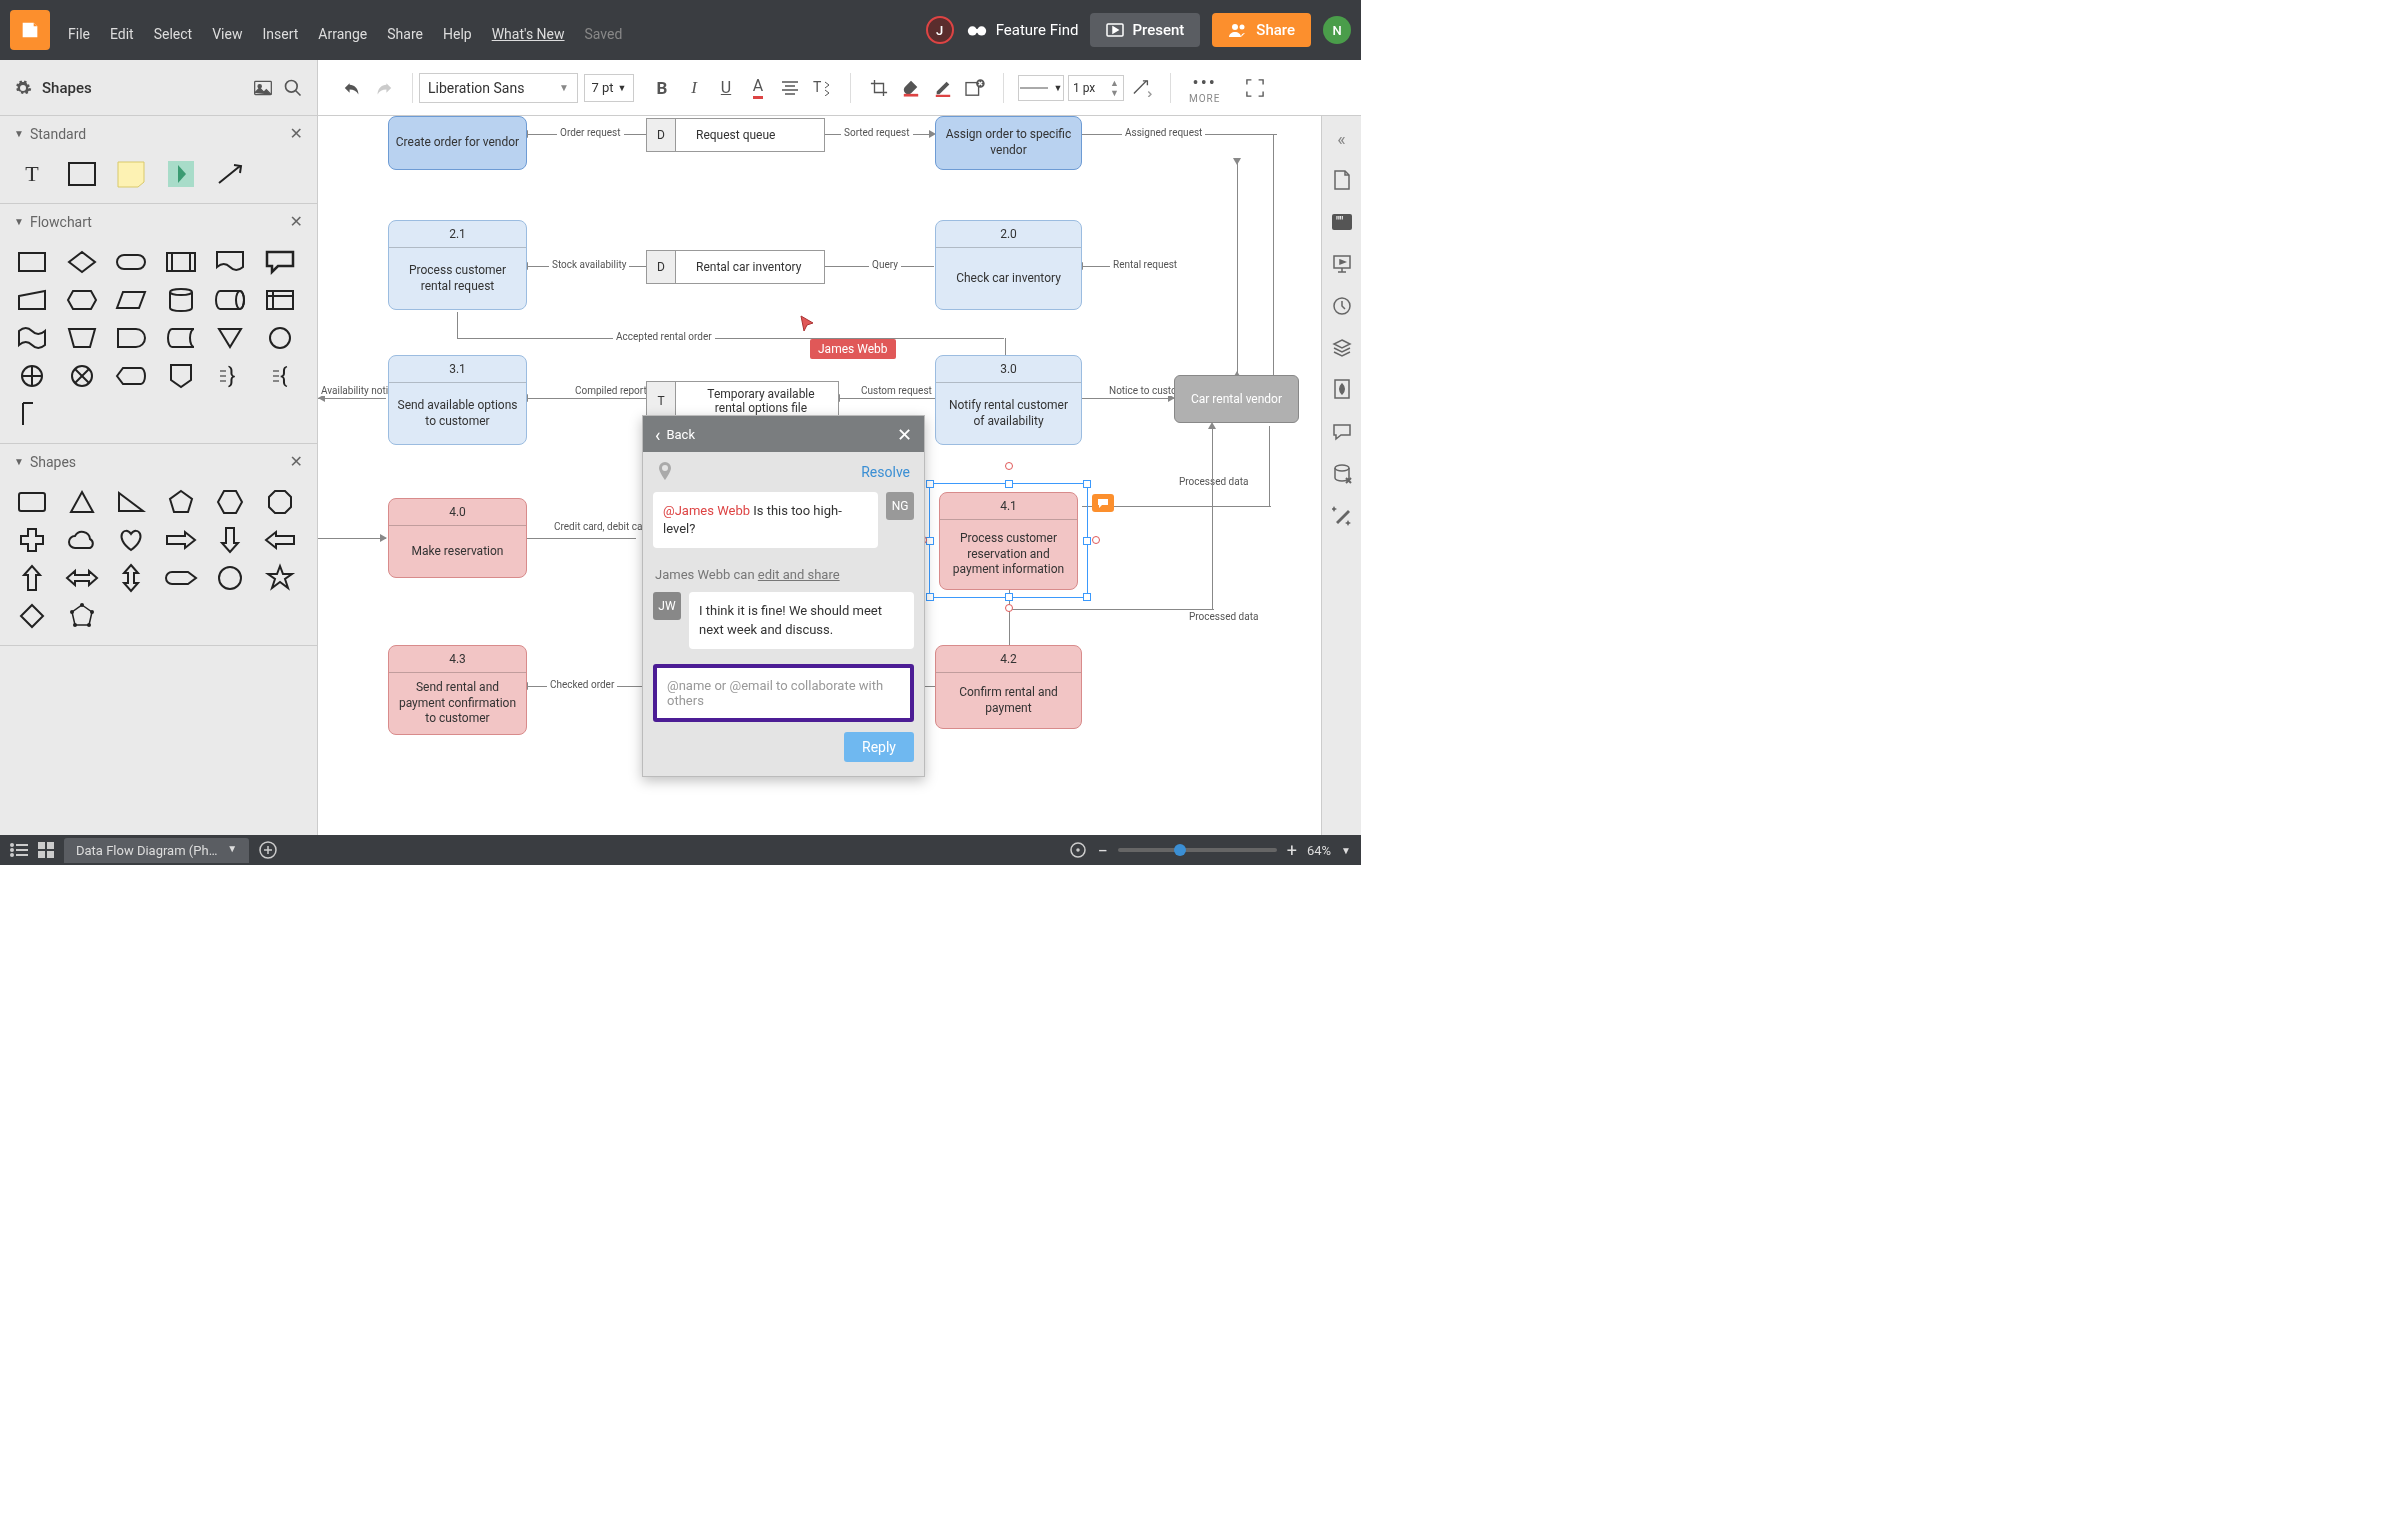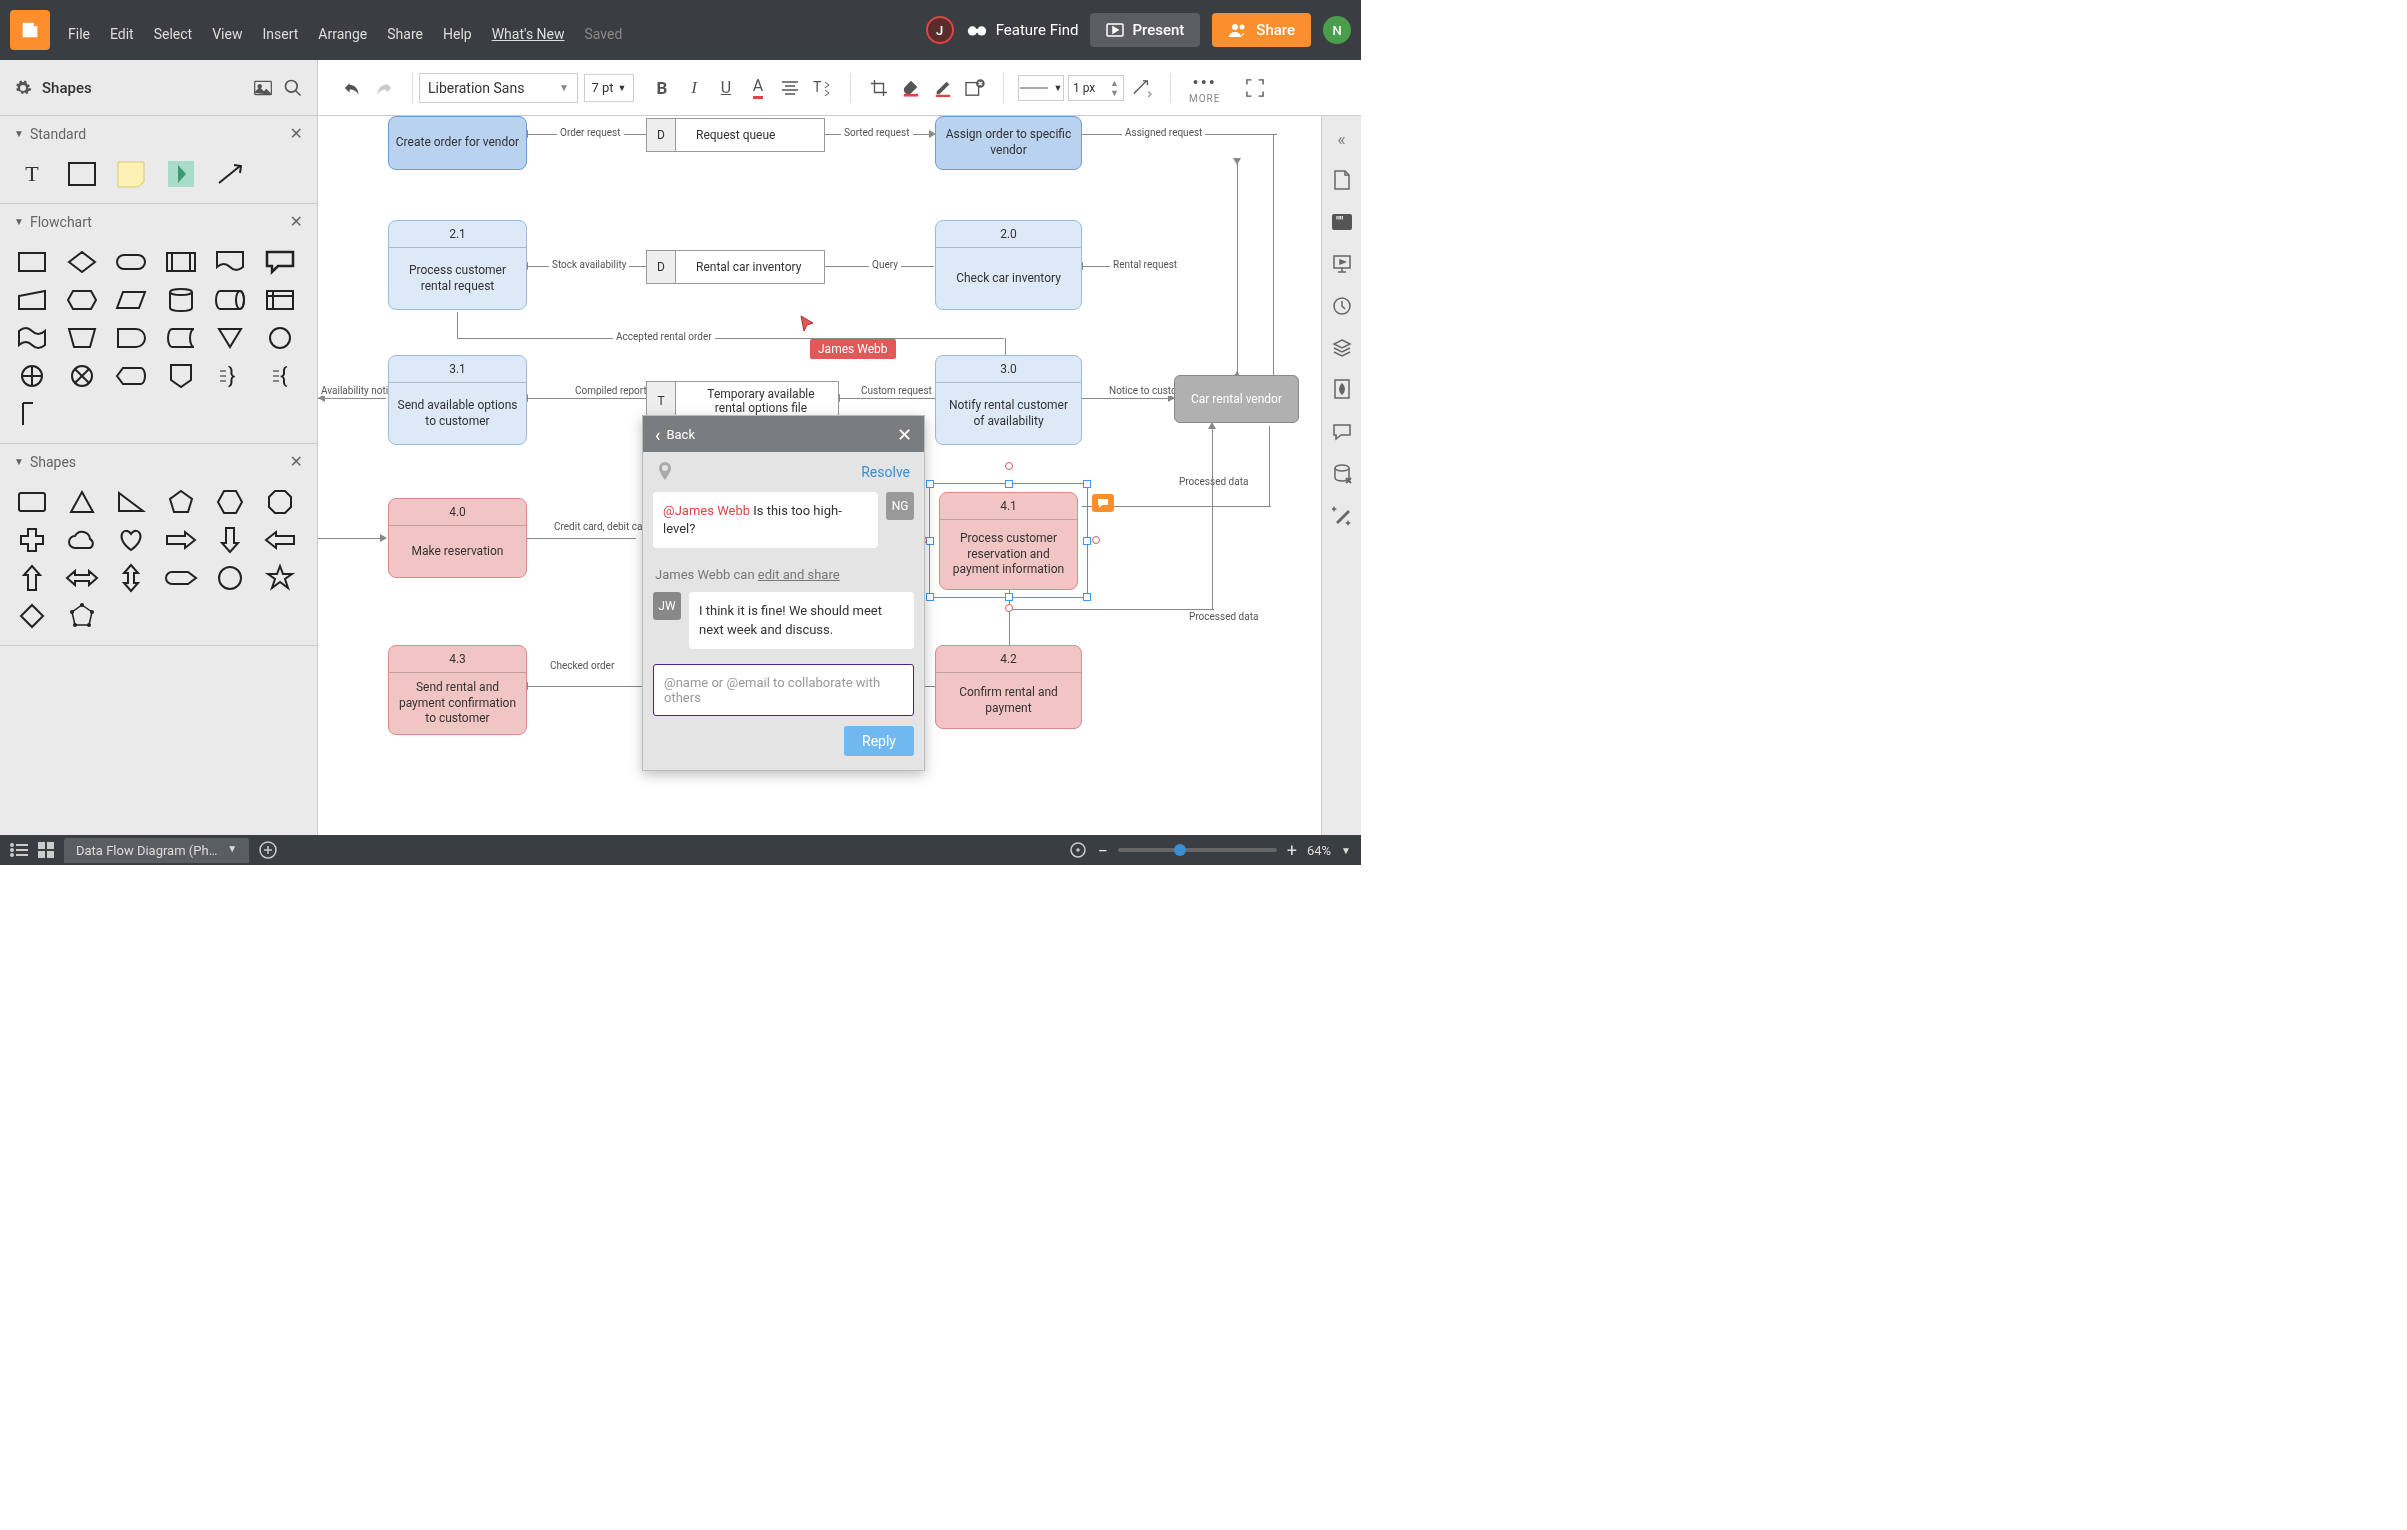--- a/index.html
+++ b/index.html
@@ -82,21 +82,21 @@
 .comment-header .close{margin-left:auto;cursor:pointer;font-size:18px}
 .comment-sub{display:flex;align-items:center;padding:10px 14px;background:#e4e4e4}
 .comment-sub .pin{color:#999}
 .comment-sub .resolve{margin-left:auto;color:#3b8fd4;cursor:pointer;font-size:14px}
 .comment-body{padding:0 10px 10px}
 .comment-msg{display:flex;gap:8px;margin-bottom:15px}
 .comment-bubble{background:#fff;border-radius:4px;padding:10px;font-size:13px;line-height:1.4;flex:1}
 .comment-av{width:28px;height:28px;border-radius:3px;background:#888;color:#fff;display:flex;align-items:center;justify-content:center;font-size:12px;flex-shrink:0}
 .comment-meta{font-size:13px;color:#777;padding:4px 2px 10px}
 .comment-meta a{text-decoration:underline;cursor:pointer}
-.comment-input{width:calc(100% - 0px);background:#fff;border:1px solid #4c1d95;border-radius:3px;padding:10px;font-size:13px;color:#999;min-height:50px;margin-top:8px}
+.comment-input{width:calc(100% - 0px);background:#fff;border:4px solid #4c1d95;border-radius:3px;padding:10px;font-size:13px;color:#999;min-height:50px;margin-top:8px}
 .comment-actions{display:flex;justify-content:flex-end;padding:10px 0 4px}
 .reply-btn{background:#6fb8f0;color:#fff;border:none;padding:7px 18px;border-radius:3px;font-size:14px;cursor:pointer}
 .statusbar{height:30px;background:#3a3d41;display:flex;align-items:center;padding:0 10px;color:#ddd;font-size:13px}
 .status-left{display:flex;align-items:center;gap:10px}
 .page-tab{background:#5a5d62;padding:5px 12px;border-radius:3px 3px 0 0;display:flex;gap:10px}
 .status-right{margin-left:auto;display:flex;align-items:center;gap:10px}
 .zoom-slider{width:159px;height:4px;background:#666;border-radius:2px;position:relative}
 .zoom-thumb{position:absolute;width:12px;height:12px;background:#3b8fd4;border-radius:50%;top:-4px}
 svg{display:block}
 .mention{color:#d44}
@@ -635,21 +635,21 @@
     <div class="edge-label" style="left:858px;top:360px;line-height:1.1;text-align:center">Processed data</div>
 
     <div class="vline" style="left:691px;top:453px;height:40px"></div>
       <div class="hline" style="left:691px;top:493px;width:205px"></div>
       <div class="vline" style="left:894px;top:310px;height:183px"></div>
       <div class="arrow-u" style="left:890px;top:306px"></div>
     <div class="edge-label" style="left:868px;top:495px">Processed data</div>
 
     <div class="hline" style="left:209px;top:570px;width:408px"></div>
       <div class="arrow-l" style="left:203px;top:566px"></div>
-    <div class="edge-label" style="left:229px;top:544px">Checked order</div>
+    <div class="edge-label" style="left:229px;top:563px">Checked order</div>
     <div class="vline" style="left:691px;top:453px;height:80px"></div>
 
     <div class="vline" style="left:919px;top:45px;height:214px"></div>
       <div class="arrow-d" style="left:915px;top:42px"></div>
       <div class="arrow-u" style="left:915px;top:255px"></div>
 
     <div class="node node-blue" style="left:70px;top:0px;width:139px;height:54px">
       <div class="node-body">Create order for vendor</div>
     </div>
     <div class="node node-blue" style="left:617px;top:0px;width:147px;height:54px">

